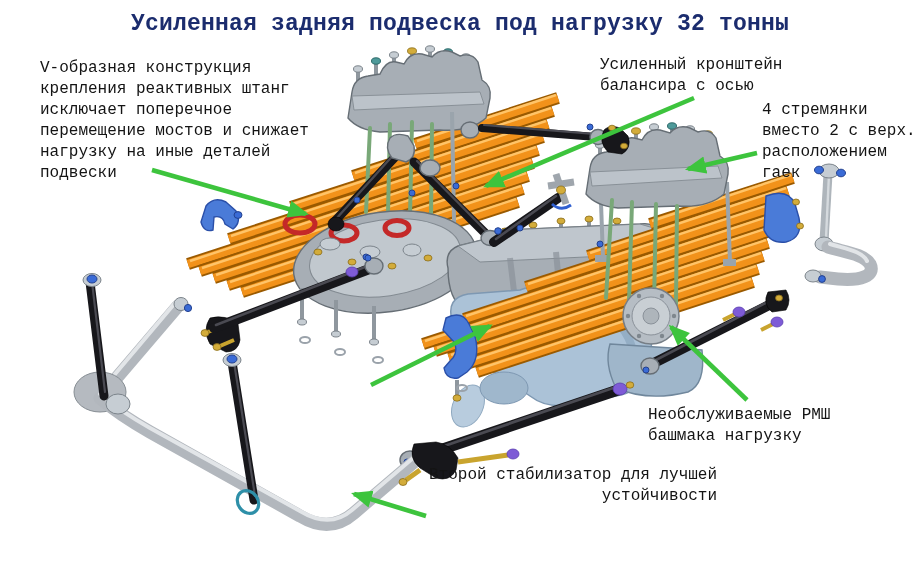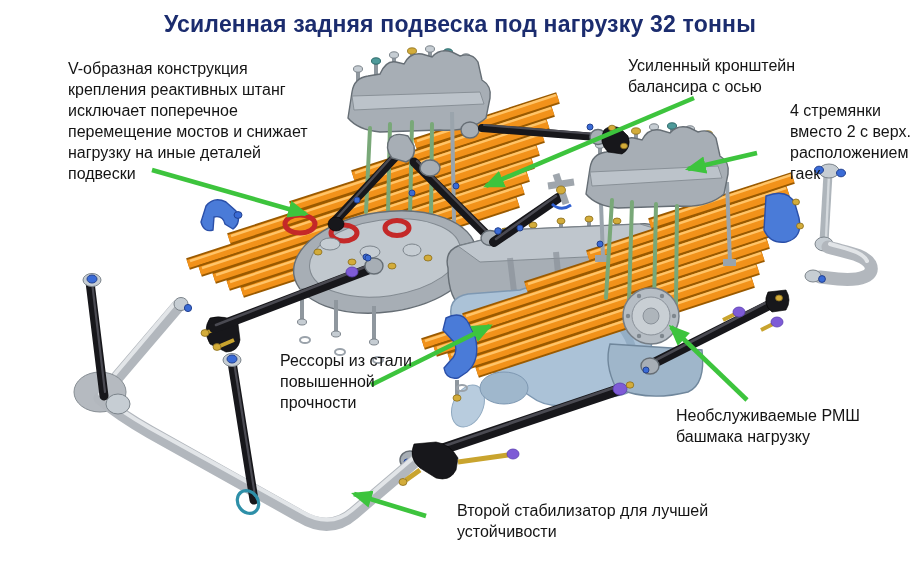--- a/index.html
+++ b/index.html
@@ -1,27 +1,27 @@
 <!DOCTYPE html>
 <html style="--c-background: #FFFFFF; --c-title: #1B2C6E; --c-text: #141414; --c-arrow-green: #3DC43D; --c-spring-orange: #F2921A; --c-spring-highlight: #FFC468; --c-metal-gray: #A7AEB5; --c-rod-black: #17171B; --c-housing-blue: #ABC2D7; --c-ubolt-green: #79A878; --c-accent-blue: #3A6BD6; --c-accent-purple: #7E5BD6; --c-accent-gold: #D3AC3A; --c-gasket-red: #C42828; --c-stabilizer-silver: #B2B7BD;"><head>
 <meta charset="utf-8">
 <style>
   html,body{margin:0;padding:0;background:#fff;}
   #stage{position:relative;width:920px;height:577px;overflow:hidden;background:var(--c-background,#fff);
-         font-family:Liberation Sans, sans-serif;}
+         font-family:Liberation Mono, monospace;}
   #art{position:absolute;left:0;top:0;width:920px;height:577px;}
   .title{position:absolute;left:0;right:0;top:11px;text-align:center;font-size:23px;font-weight:bold;
          color:var(--c-title,#1B2C6E);letter-spacing:.2px;}
-  .ann{position:absolute;font-size:16px;line-height:21px;color:var(--c-text,#141414);white-space:pre-line;margin-left:28px;}
+  .ann{position:absolute;font-size:16px;line-height:21px;color:var(--c-text,#141414);white-space:pre-line;}
   #ann-v{left:40px;top:58px;}
   #ann-bracket{left:600px;top:55px;}
   #ann-ubolts{left:762px;top:100px;}
   #ann-springs{left:252px;top:350px;}
   #ann-rmsh{left:648px;top:405px;}
-  #ann-stab{left:429px;top:500px;}
+  #ann-stab{left:429px;top:465px;text-align:right;}
   
   .su{stroke:#9A5A00;stroke-width:12;fill:none;}
   .sm{stroke:var(--c-spring-orange,#F2921A);stroke-width:8.5;fill:none;}
   .sh{stroke:var(--c-spring-highlight,#FFC468);stroke-width:2.4;fill:none;}
   .gr{stroke:var(--c-ubolt-green,#79A878);stroke-width:4;fill:none;stroke-linecap:round;}
   .rod{stroke:var(--c-rod-black,#17171B);fill:none;stroke-linecap:round;}
   .rodh{stroke:#4A4A52;fill:none;stroke-linecap:round;}
   .metal{fill:var(--c-metal-gray,#A7AEB5);stroke:#666E75;stroke-width:1.4;}
   .metal-lt{fill:#C6CDD3;stroke:#7C848B;stroke-width:1;}
   .blk{fill:var(--c-rod-black,#17171B);stroke:#000;stroke-width:.6;}
@@ -376,21 +376,18 @@
 исключает поперечное
 перемещение мостов и снижает
 нагрузку на иные деталей
 подвески</div>
 <div class="ann" id="ann-bracket">Усиленный кронштейн
 балансира с осью</div>
 <div class="ann" id="ann-ubolts">4 стремянки
 вместо 2 с верх.
 расположением
 гаек</div>
-<div class="ann" id="ann-springs">Рессоры из стали
-повышенной
-прочности</div>
 <div class="ann" id="ann-rmsh">Необслуживаемые РМШ
 башмака нагрузку</div>
 <div class="ann" id="ann-stab">Второй стабилизатор для лучшей
 устойчивости</div>
 
 </div>
 
 </body></html>

